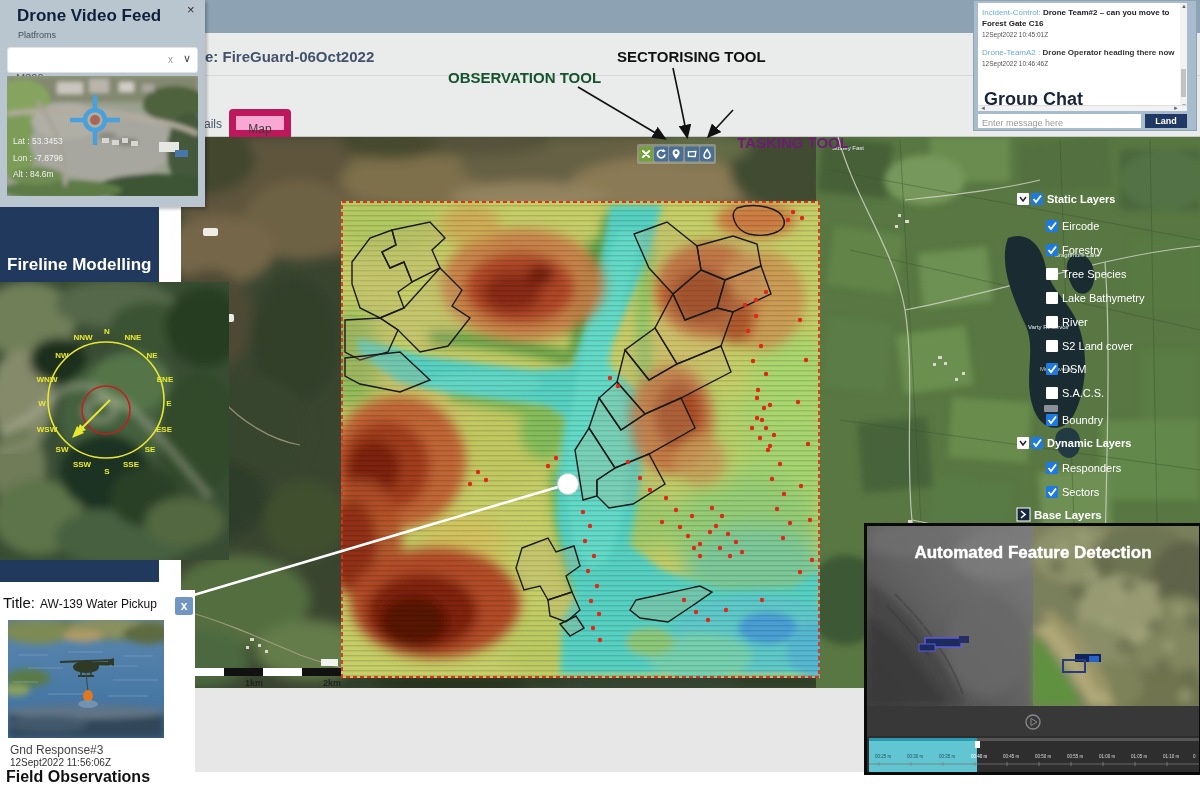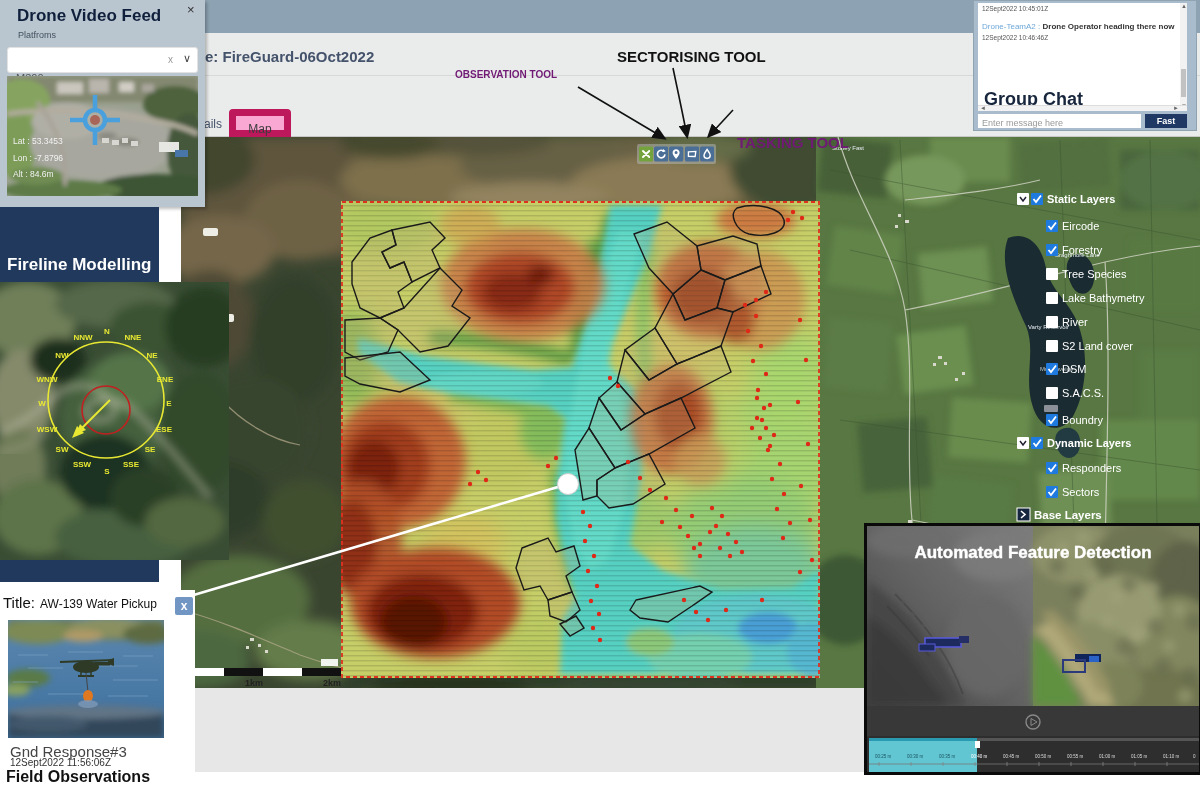--- a/index.html
+++ b/index.html
@@ -373,21 +373,21 @@
     <svg width="15" height="16" viewBox="0 0 15 16">
         <rect width="15" height="16" rx="2" fill="#4a6e96"></rect>
         <path d="M3.6 5.8 L11.4 5.2 L10.7 10.6 L3.6 10.4 Z" fill="none" stroke="#fff" stroke-width="1.4"></path>
       </svg>
     <svg width="15" height="16" viewBox="0 0 15 16">
         <rect width="15" height="16" rx="2" fill="#4a6e96"></rect>
         <path d="M7.5 3.2 C9.2 5.8 10.8 7.6 10.8 9.4 A3.3 3.3 0 1 1 4.2 9.4 C4.2 7.6 5.8 5.8 7.5 3.2 Z" fill="none" stroke="#fff" stroke-width="1.5"></path>
       </svg>
   </div>
 
-  <div class="abs" style="left:448px;top:69px;font-size:10px;font-weight:bold;color:#701a75;margin-left:7px;">OBSERVATION TOOL</div>
+  <div class="abs" style="left:448px;top:69px;font-size:15px;font-weight:bold;color:#14532d;">OBSERVATION TOOL</div>
   <div class="abs" style="left:617px;top:48px;font-size:15px;font-weight:bold;color:#111;">SECTORISING TOOL</div>
   <div class="abs" style="left:737px;top:91px;font-size:15px;font-weight:bold;color:#701a75;margin-top:43px;">TASKING TOOL</div>
   <svg class="abs" style="left:0;top:0;pointer-events:none;" width="1200" height="793" viewBox="0 0 1200 793">
     <defs>
       <marker id="ah" markerWidth="9" markerHeight="8" refX="7" refY="4" orient="auto">
           <path d="M0,0 L9,4 L0,8 Z" fill="#111"></path>
         </marker>
     </defs>
     <line x1="578" y1="87" x2="664" y2="138" stroke="#111" stroke-width="1.6" marker-end="url(#ah)"></line>
     <path d="M673,68 C678,92 683,115 687,136" fill="none" stroke="#111" stroke-width="1.6" marker-end="url(#ah)"></path>
@@ -545,43 +545,44 @@
         <path d="M100 40 L106 38 L106 46 L100 44 Z"></path>
         <line x1="52" y1="42" x2="106" y2="40" stroke="#2e3a26" stroke-width="2"></line>
         <line x1="70" y1="56" x2="86" y2="56" stroke="#2e3a26" stroke-width="2"></line>
         <line x1="73" y1="52" x2="73" y2="56" stroke="#2e3a26" stroke-width="1.5"></line>
         <line x1="83" y1="52" x2="83" y2="56" stroke="#2e3a26" stroke-width="1.5"></line>
       </g>
       <line x1="78" y1="53" x2="80" y2="72" stroke="#444" stroke-width="1"></line>
       <ellipse cx="80" cy="76" rx="5" ry="6" fill="#e07820"></ellipse>
       <ellipse cx="80" cy="84" rx="10" ry="4" fill="#7d98b8" opacity="0.8"></ellipse>
     </svg>
-    <div class="abs" style="left:10px;top:153px;font-size:15px;color:#444;">Gnd Response#3</div>
+    <div class="abs" style="left:10px;top:153px;font-size:12px;color:#444;">Gnd Response#3</div>
     <div class="abs" style="left:10px;top:167px;font-size:10px;color:#333;">12Sept2022 11:56:06Z</div>
     <div class="abs" style="left:6px;top:178px;font-size:16px;font-weight:bold;color:#111;">Field Observations</div>
   </div>
 
   <div class="abs" style="left:973px;top:0;width:224px;height:131px;background:#a9bccd;border:1px solid #8fa3b0;">
     <div class="abs" style="left:4px;top:2px;width:209px;height:108px;background:#fff;overflow:hidden;">
+      <div style="margin:4px 1px 0 4px;font-size:8px;line-height:11px;"><span style="color:#6fa8d8;">Incident-Control:</span> <b style="color:#222;">Drone Team#2 – can you move to Forest Gate C16</b></div>
       <div style="margin:2px 0 0 4px;font-size:6.5px;color:#555;">12Sept2022 10:45:01Z</div>
       <div style="margin:9px 1px 0 4px;font-size:8px;line-height:11px;"><span style="color:#6fa8d8;">Drone-TeamA2 :</span> <b style="color:#333;">Drone Operator heading there now</b></div>
       <div style="margin:2px 0 0 4px;font-size:6.5px;color:#555;">12Sept2022 10:46:46Z</div>
       <div class="abs" style="left:6px;top:80px;font-size:18px;font-weight:bold;color:#17263c;margin-top:6px;">Group Chat</div>
       <div class="abs" style="right:0;top:0;width:7px;height:108px;background:#f2f2f2;">
         <div class="abs" style="left:1px;top:0;font-size:6px;color:#666;">▲</div>
         <div class="abs" style="left:1px;top:66px;width:5px;height:28px;background:#c2c2c2;"></div>
         <div class="abs" style="left:1px;top:100px;font-size:6px;color:#666;">▼</div>
       </div>
       <div class="abs" style="left:0;bottom:0;width:209px;height:6px;background:#f2f2f2;border-top:1px solid #ddd;">
         <div class="abs" style="left:2px;top:-1px;font-size:6px;color:#666;">◄</div>
         <div class="abs" style="right:8px;top:-1px;font-size:6px;color:#666;">►</div>
       </div>
     </div>
     <div class="abs" style="left:4px;top:113px;width:163px;height:14px;background:#fff;font-size:9px;color:#9a9a9a;padding:4px 4px;">Enter message here</div>
-    <div class="abs" style="left:171px;top:113px;width:42px;height:14px;background:#1f3864;color:#fff;font-size:9px;font-weight:bold;text-align:center;line-height:14px;">Fast</div>
+    <div class="abs" style="left:171px;top:113px;width:42px;height:14px;background:#1f3864;color:#fff;font-size:9px;font-weight:bold;text-align:center;line-height:14px;">Land</div>
   </div>
 
   <svg class="abs" style="left:1014px;top:171px;pointer-events:none;" width="154" height="354" viewBox="0 0 154 354">
     <g>
 
       <rect x="3" y="22" width="12" height="12" fill="#fff" rx="1"></rect>
         <path d="M6 26 L9 30 L12 26" stroke="#223" stroke-width="1.5" fill="none"></path>
       <rect x="17" y="22" width="12" height="12" fill="#1f7ae0" rx="1"></rect>
         <path d="M19.5 28 L22 31 L27 24.5" stroke="#fff" stroke-width="1.8" fill="none"></path>
       <text x="33" y="32" font-size="11" font-weight="bold" fill="#fff">Static Layers</text>

